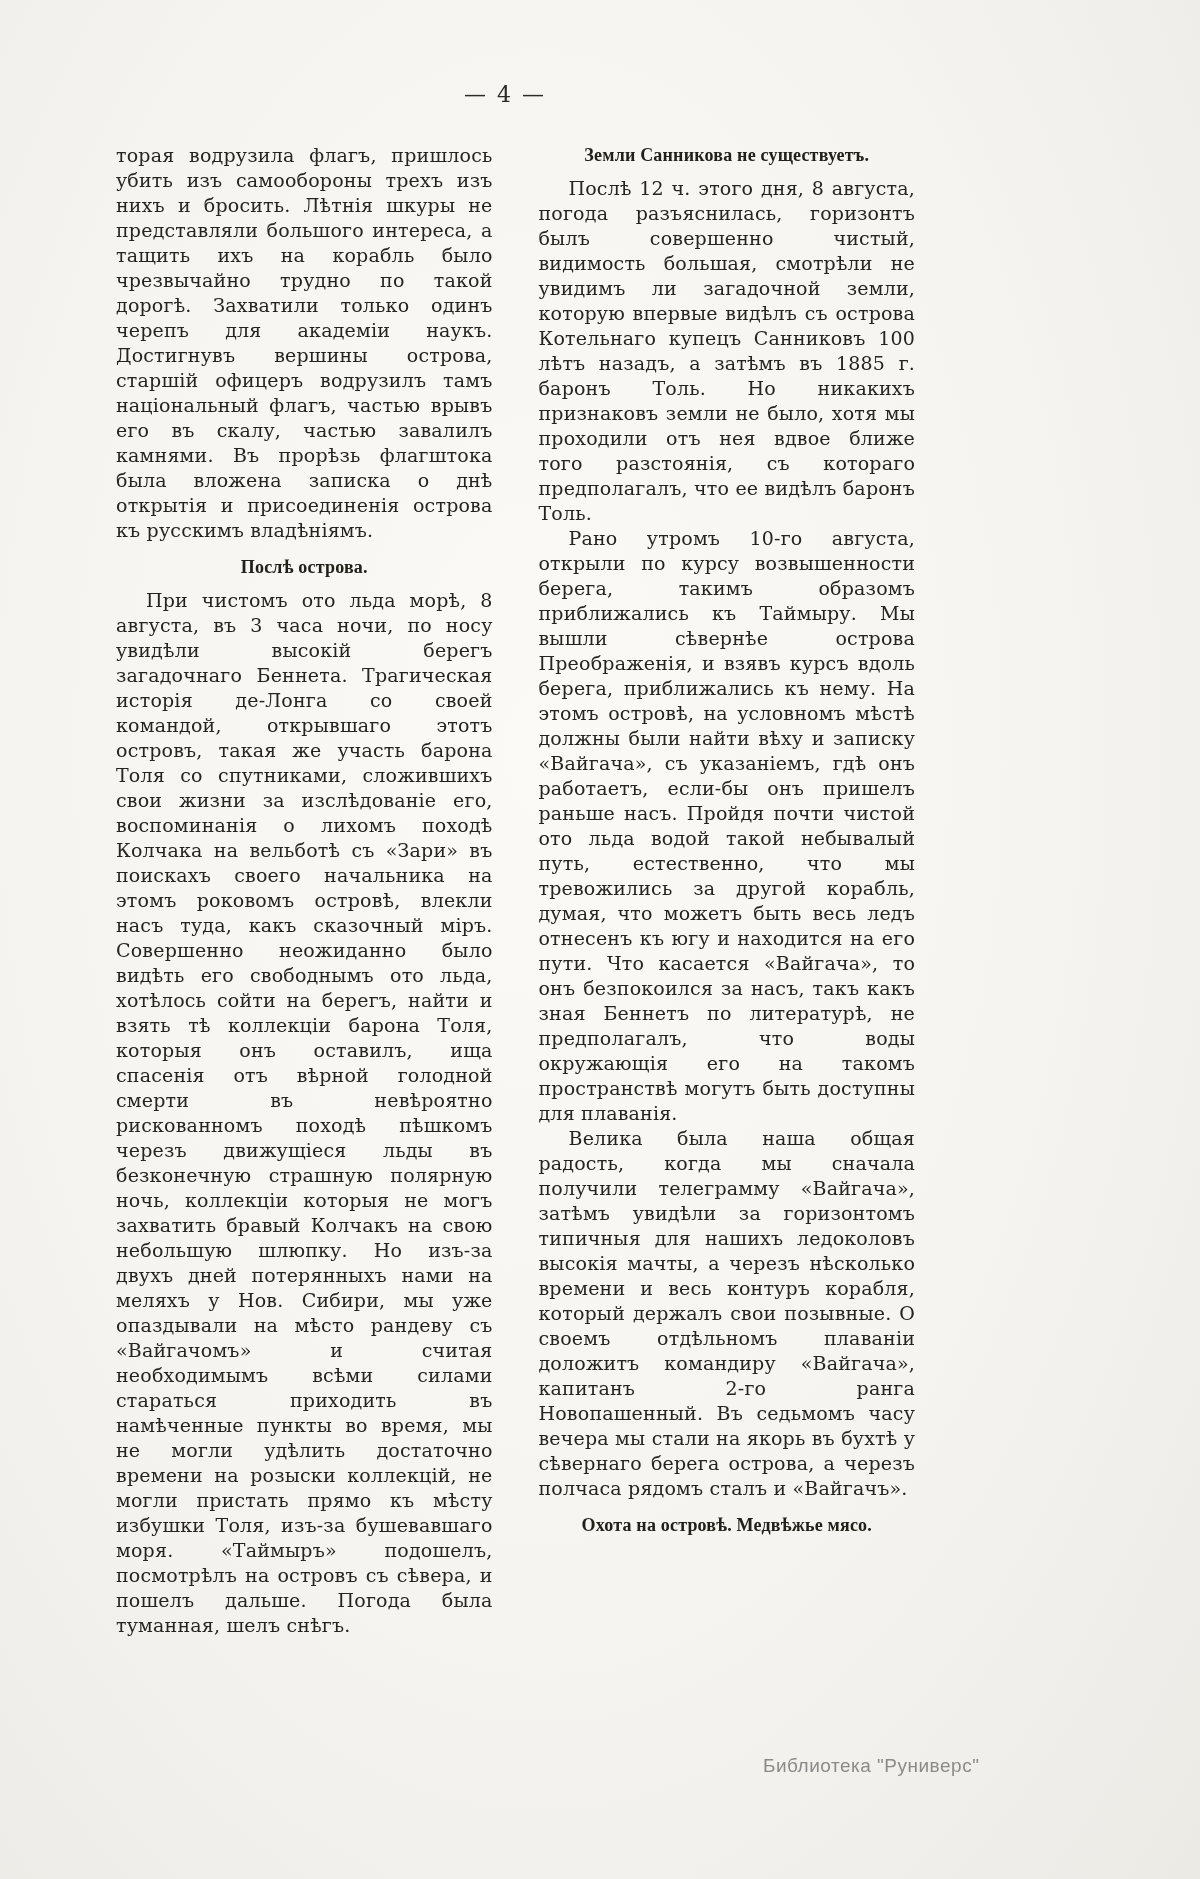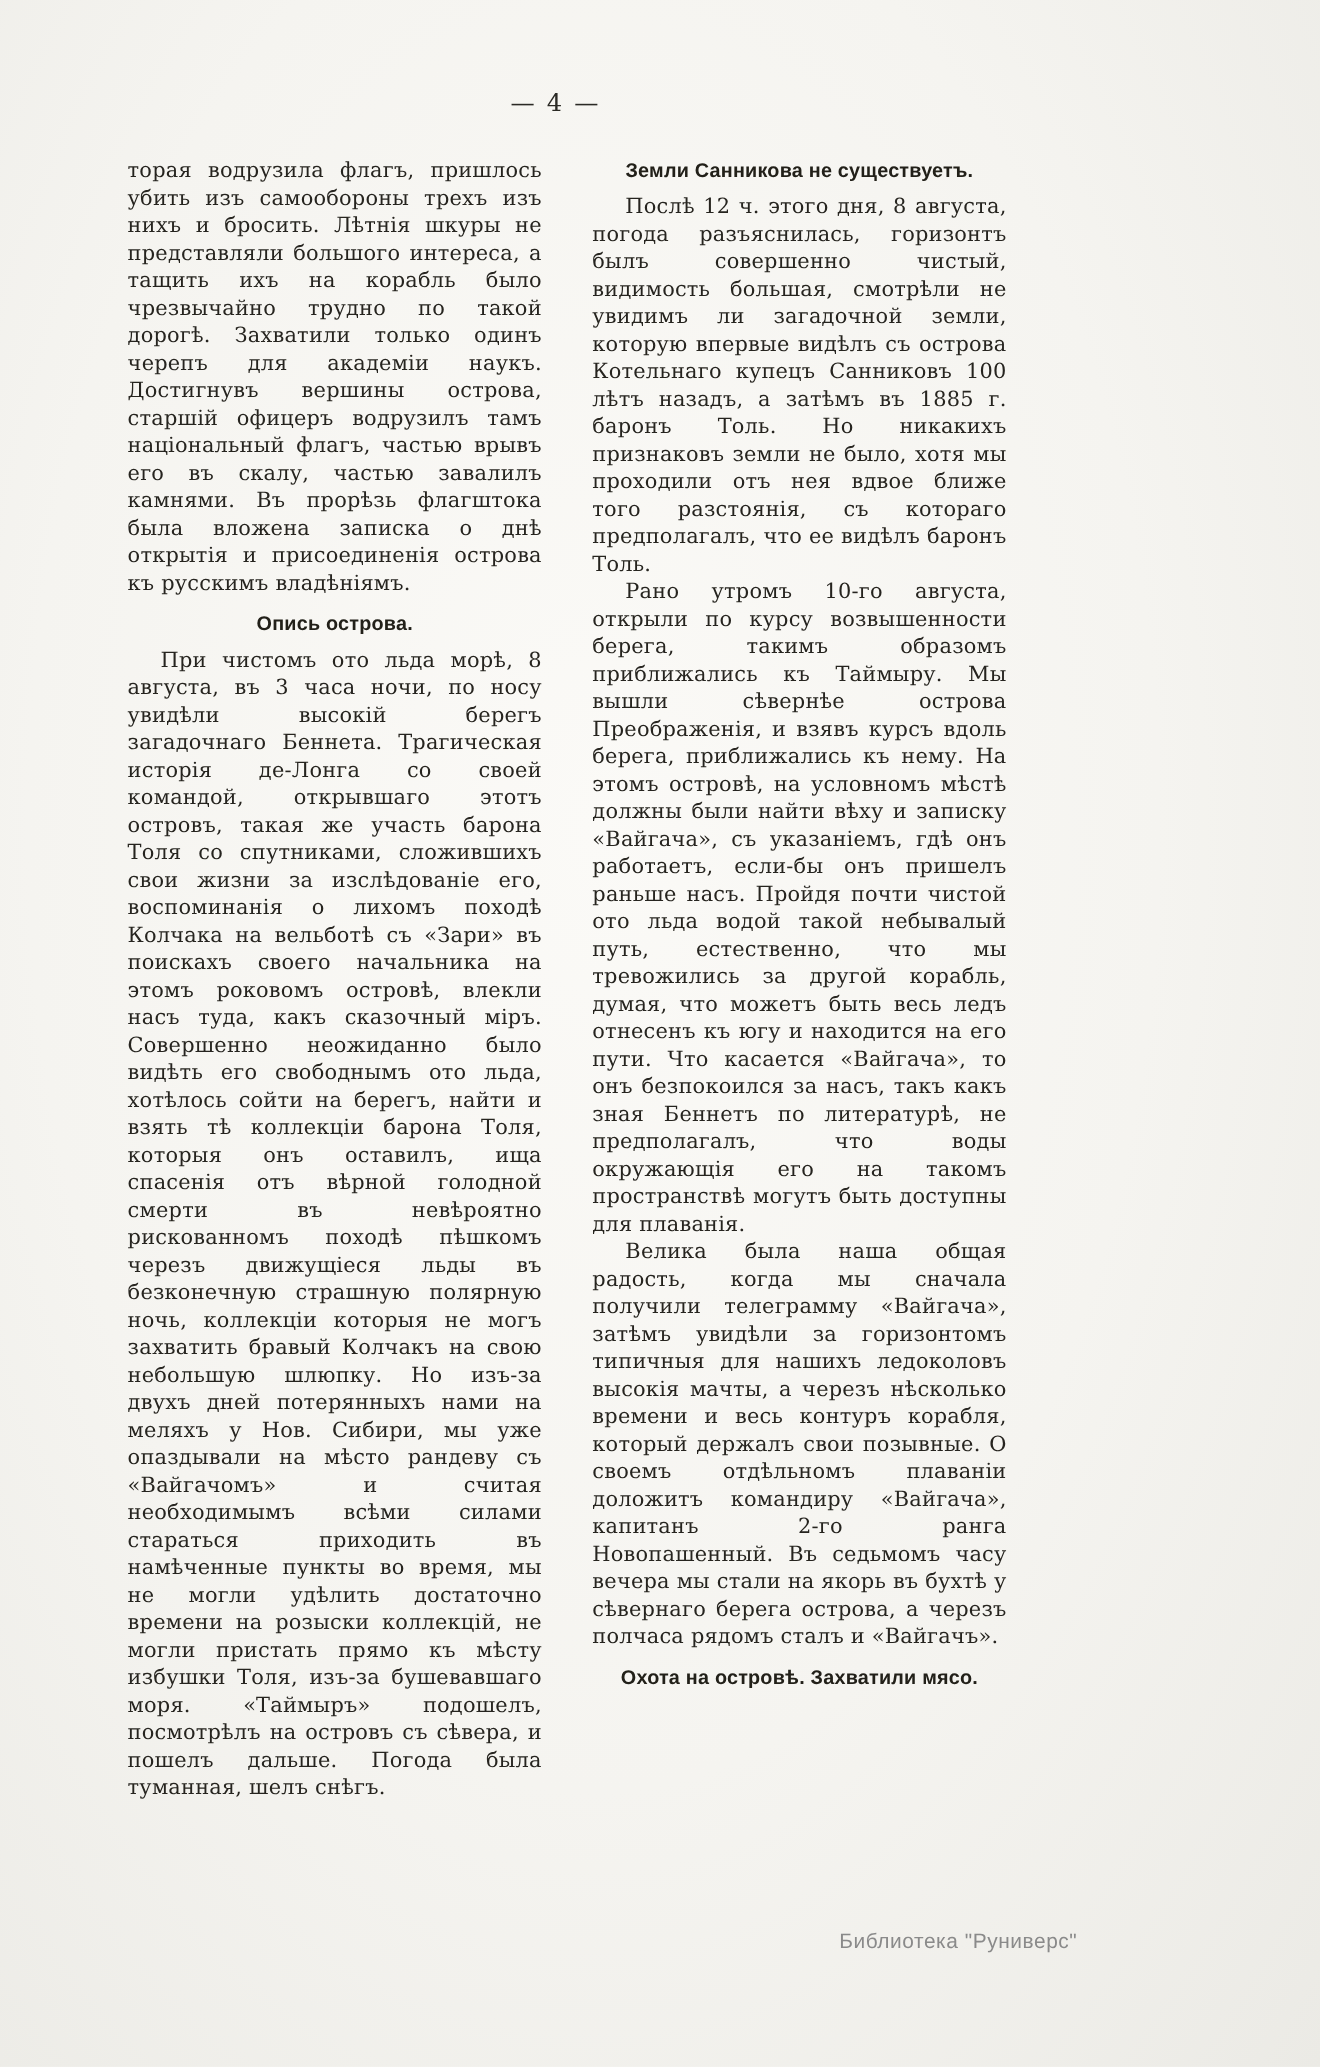--- a/index.html
+++ b/index.html
@@ -39,21 +39,21 @@
     width:1px;
     margin:0 12px;
     background:linear-gradient(#c4c1b7, #b7b4aa 60%, #cfccc2);
   }
   .column p {
     margin:0;
     text-indent:30px;
   }
   .column p.noindent { text-indent:0; }
   .column h3 {
-    font-family:Liberation Sans, sans-serif;
+    font-family:Liberation Serif, serif;
     font-weight:700;
     font-size:18px;
     text-align:center;
     text-indent:0;
     margin:12px 0 8px 0;
     color:#222019;
   }
   .column > :first-child { margin-top:0; }
   .watermark {
     position:absolute;
@@ -66,27 +66,27 @@
 </style>
 </head>
 <body>
 
 <div class="page">
   <div class="page-number">— 4 —</div>
 
   <div class="content">
     <div class="column">
         <p class="noindent">торая водрузила флагъ, пришлось убить изъ самообороны трехъ изъ нихъ и бросить. Лѣтнія шкуры не представляли большого интереса, а тащить ихъ на корабль было чрезвычайно трудно по такой дорогѣ. Захватили только одинъ черепъ для академіи наукъ. Достигнувъ вершины острова, старшій офицеръ водрузилъ тамъ національный флагъ, частью врывъ его въ скалу, частью завалилъ камнями. Въ прорѣзь флагштока была вложена записка о днѣ открытія и присоединенія острова къ русскимъ владѣніямъ.</p>
-        <h3>Опись острова.</h3>
+        <h3>Послѣ острова.</h3>
         <p>При чистомъ ото льда морѣ, 8 августа, въ 3 часа ночи, по носу увидѣли высокій берегъ загадочнаго Беннета. Трагическая исторія де-Лонга со своей командой, открывшаго этотъ островъ, такая же участь барона Толя со спутниками, сложившихъ свои жизни за изслѣдованіе его, воспоминанія о лихомъ походѣ Колчака на вельботѣ съ «Зари» въ поискахъ своего начальника на этомъ роковомъ островѣ, влекли насъ туда, какъ сказочный міръ. Совершенно неожиданно было видѣть его свободнымъ ото льда, хотѣлось сойти на берегъ, найти и взять тѣ коллекціи барона Толя, которыя онъ оставилъ, ища спасенія отъ вѣрной голодной смерти въ невѣроятно рискованномъ походѣ пѣшкомъ черезъ движущіеся льды въ безконечную страшную полярную ночь, коллекціи которыя не могъ захватить бравый Колчакъ на свою небольшую шлюпку. Но изъ-за двухъ дней потерянныхъ нами на меляхъ у Нов. Сибири, мы уже опаздывали на мѣсто рандеву съ «Вайгачомъ» и считая необходимымъ всѣми силами стараться приходить въ намѣченные пункты во время, мы не могли удѣлить достаточно времени на розыски коллекцій, не могли пристать прямо къ мѣсту избушки Толя, изъ-за бушевавшаго моря. «Таймыръ» подошелъ, посмотрѣлъ на островъ съ сѣвера, и пошелъ дальше. Погода была туманная, шелъ снѣгъ.</p>
       </div>
     <div class="column-divider"></div>
     <div class="column">
         <h3>Земли Санникова не существуетъ.</h3>
         <p>Послѣ 12 ч. этого дня, 8 августа, погода разъяснилась, горизонтъ былъ совершенно чистый, видимость большая, смотрѣли не увидимъ ли загадочной земли, которую впервые видѣлъ съ острова Котельнаго купецъ Санниковъ 100 лѣтъ назадъ, а затѣмъ въ 1885 г. баронъ Толь. Но никакихъ признаковъ земли не было, хотя мы проходили отъ нея вдвое ближе того разстоянія, съ котораго предполагалъ, что ее видѣлъ баронъ Толь.</p>
         <p>Рано утромъ 10-го августа, открыли по курсу возвышенности берега, такимъ образомъ приближались къ Таймыру. Мы вышли сѣвернѣе острова Преображенія, и взявъ курсъ вдоль берега, приближались къ нему. На этомъ островѣ, на условномъ мѣстѣ должны были найти вѣху и записку «Вайгача», съ указаніемъ, гдѣ онъ работаетъ, если-бы онъ пришелъ раньше насъ. Пройдя почти чистой ото льда водой такой небывалый путь, естественно, что мы тревожились за другой корабль, думая, что можетъ быть весь ледъ отнесенъ къ югу и находится на его пути. Что касается «Вайгача», то онъ безпокоился за насъ, такъ какъ зная Беннетъ по литературѣ, не предполагалъ, что воды окружающія его на такомъ пространствѣ могутъ быть доступны для плаванія.</p>
         <p>Велика была наша общая радость, когда мы сначала получили телеграмму «Вайгача», затѣмъ увидѣли за горизонтомъ типичныя для нашихъ ледоколовъ высокія мачты, а черезъ нѣсколько времени и весь контуръ корабля, который держалъ свои позывные. О своемъ отдѣльномъ плаваніи доложитъ командиру «Вайгача», капитанъ 2-го ранга Новопашенный. Въ седьмомъ часу вечера мы стали на якорь въ бухтѣ у сѣвернаго берега острова, а черезъ полчаса рядомъ сталъ и «Вайгачъ».</p>
-        <h3>Охота на островѣ. Захватили мясо.</h3>
+        <h3>Охота на островѣ. Медвѣжье мясо.</h3>
       </div>
   </div>
 
   <div class="watermark">Библиотека "Руниверс"</div>
 </div>
 
 </body></html>

